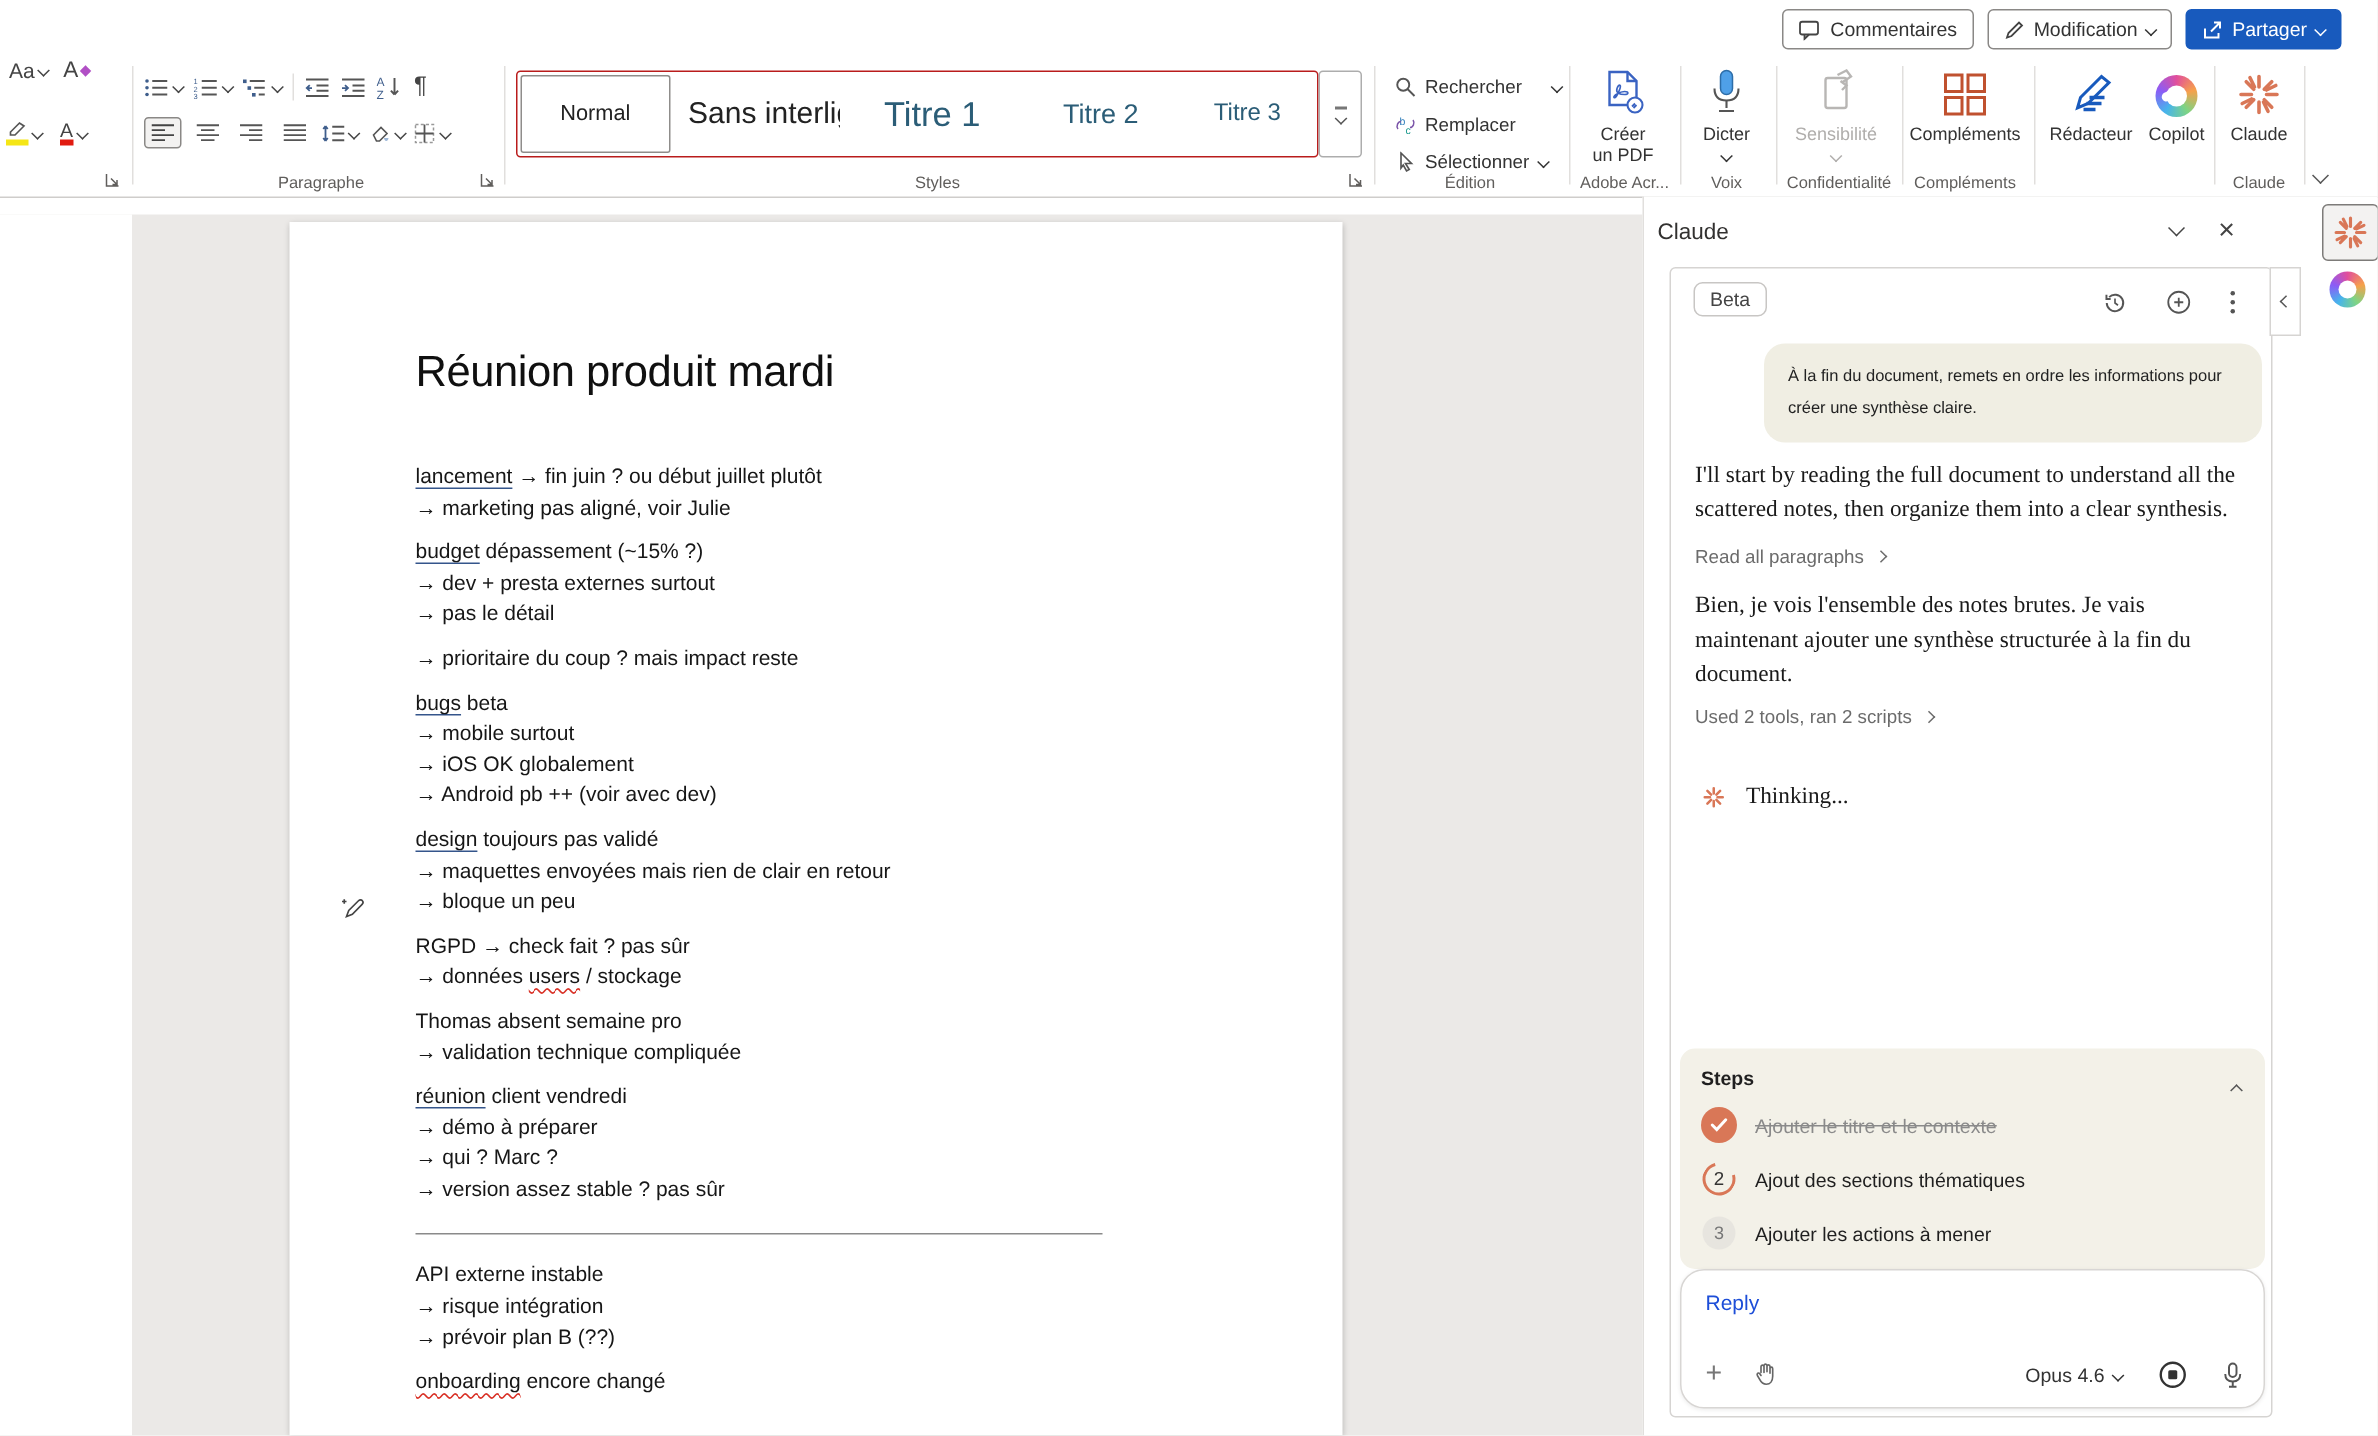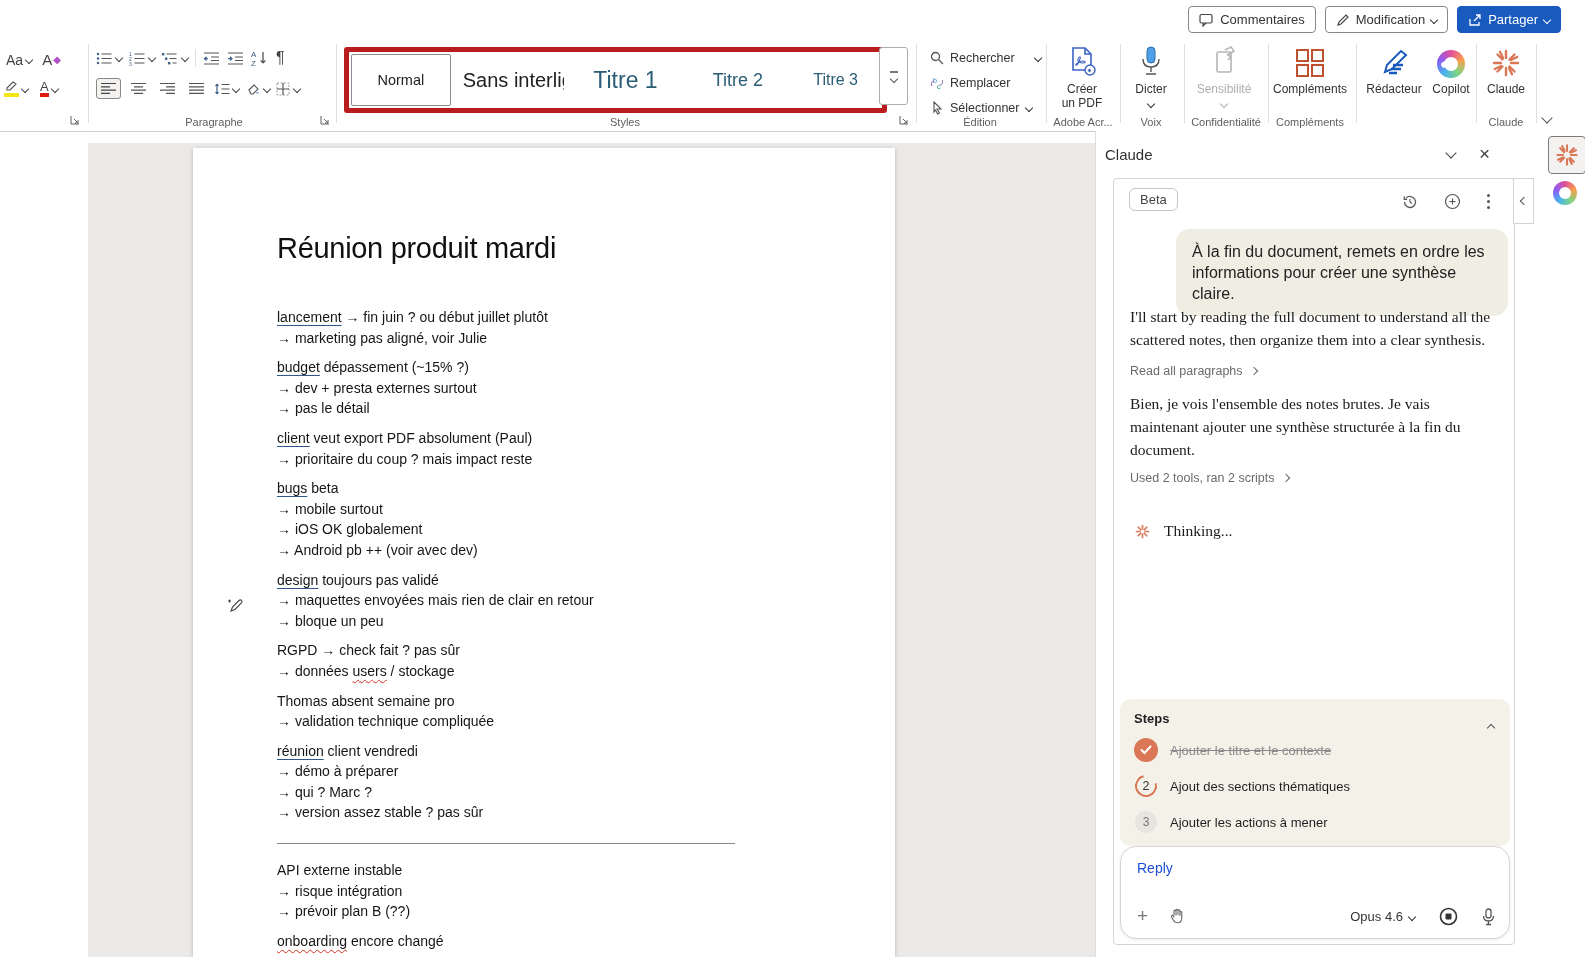--- a/index.html
+++ b/index.html
@@ -24,21 +24,21 @@
   .ribbon{left:0;top:38px;width:1585px;height:93px;background:#fff;border-bottom:1px solid #cfcdcb;}
   .belt{left:0;top:132px;width:1585px;height:11px;background:#fff;}
   .grp-label{position:absolute;bottom:3px;left:0;right:0;text-align:center;font-size:11px;color:#605e5c;white-space:nowrap;}
   .vdiv{position:absolute;top:6px;bottom:8px;width:1px;background:#e1dfdd;}
   .launcher{position:absolute;bottom:6px;width:10px;height:10px;color:#605e5c;}
   .ic{display:inline-flex;align-items:center;justify-content:center;}
   .rb-sm{display:inline-flex;align-items:center;gap:3px;color:#444;font-size:13px;}
   .bigbtn{position:absolute;top:6px;text-align:center;font-size:12px;color:#333;line-height:14px;}
   .bigbtn .bicon{height:34px;display:flex;align-items:flex-end;justify-content:center;margin-bottom:4px;}
   .gray-out{color:#b0aeac;}
-  .stylebox{position:absolute;left:344px;top:9px;width:533px;height:56px;border:5px solid #b91c1c;border-radius:3px;
+  .stylebox{position:absolute;left:344px;top:9px;width:533px;height:56px;border:1px solid #b91c1c;border-radius:3px;
             background:#fff;display:flex;align-items:stretch;}
   .style-item{display:flex;align-items:center;justify-content:center;white-space:nowrap;overflow:hidden;}
   .style-normal{border:1px solid #8f8d8b;border-radius:2px;margin:2px;width:100px;background:#fff;font-size:14.5px;color:#222;}
   .style-more{position:absolute;left:879px;top:9px;width:27px;height:56px;border:1px solid #adadad;border-radius:3px;
               background:#fff;display:flex;flex-direction:column;align-items:center;justify-content:center;gap:3px;color:#555;}
   .ed-item{display:flex;align-items:center;gap:6px;font-size:12.5px;color:#333;height:22px;}
   
   .canvas{left:0;top:143px;width:1095px;height:814px;background:#ebe9e7;}
   .leftwhite{left:0;top:143px;width:88px;height:814px;background:#fff;}
   .page{left:193px;top:148px;width:702px;height:809px;background:#fff;box-shadow:0 1px 4px rgba(0,0,0,.22);
@@ -59,21 +59,21 @@
   .rail-copilot{position:absolute;left:457px;top:50px;width:26px;height:26px;}
   .card{position:absolute;left:17px;top:47px;width:402px;height:767px;border:1px solid #d6d4d2;border-radius:4px;
         background:#fff;box-sizing:border-box;}
   .collapse-tab{position:absolute;right:-20px;top:-1px;width:19px;height:44px;border:1px solid #d6d4d2;background:#fff;
                 display:flex;align-items:center;justify-content:center;color:#555;}
   .beta{position:absolute;left:15px;top:9px;border:1px solid #c8c6c4;border-radius:6px;padding:3px 10px;font-size:13px;color:#444;}
   .card-icons{position:absolute;right:24px;top:14px;display:flex;gap:26px;align-items:center;color:#555;}
   .kebab{display:inline-flex;flex-direction:column;gap:3px;}
   .kebab i{width:3px;height:3px;border-radius:50%;background:#555;}
   .bubble{position:absolute;right:6px;top:50px;max-width:300px;background:#f0eee3;border-radius:14px;
-          padding:12px 16px;font-size:16px;line-height:21px;color:#222;}
+          padding:12px 16px;font-size:11px;line-height:21px;color:#222;}
   .serifmsg{position:absolute;left:16px;width:372px;font-family:"Liberation Serif",serif;font-size:15.5px;line-height:23px;color:#1a1a1a;}
   .linkrow{position:absolute;left:16px;font-size:12.5px;color:#6b6b6b;display:flex;align-items:center;gap:8px;}
   .thinkrow{position:absolute;left:21px;display:flex;align-items:center;gap:14px;
             font-family:"Liberation Serif",serif;font-size:15.5px;color:#1a1a1a;}
   .steps{position:absolute;left:6px;top:520px;width:390px;height:147px;background:#f3f1e8;border-radius:10px;box-sizing:border-box;padding:12px 14px;}
   .steps-title{font-size:13px;font-weight:700;color:#1f1f1f;}
   .steps-chev{position:absolute;right:16px;top:16px;color:#555;}
   .step-row{display:flex;align-items:center;gap:12px;margin-top:12px;}
   .step-ic{width:24px;height:24px;position:relative;flex:none;}
   .step-ic .circle-done{width:24px;height:24px;border-radius:50%;background:#d97757;display:flex;align-items:center;justify-content:center;}
@@ -121,21 +121,21 @@
           </svg>
       </span>
       <span>Partager</span>
       <span class="chev"></span>
     </div>
   </div>
 </div>
 
 <div class="abs ribbon">
 
-  <div class="abs" style="left:6px;top:13px;display:flex;gap:10px;align-items:center;">
+  <div class="abs" style="left:6px;top:0;display:flex;gap:10px;align-items:center;">
     <span class="rb-sm">
         <span style="font-size:14px;">Aa</span>
         <span class="chev"></span>
       </span>
     <span class="rb-sm" style="font-size:15px;">A<span style="color:#b14fc5;font-size:10px;margin-left:-2px;">◆</span></span>
   </div>
   <div class="abs" style="left:4px;top:42px;display:flex;gap:12px;align-items:center;">
     <span class="rb-sm">
       <span style="display:inline-block;">
         <svg width="15" height="12" viewBox="0 0 15 12">
@@ -406,21 +406,20 @@
       <div class="doc-group">
         <p class="doc-line"><span class="doc-u">lancement</span><span> → fin juin ? ou début juillet plutôt</span></p>
         <p class="doc-line"><span>→ marketing pas aligné, voir Julie</span></p>
       </div>
       <div class="doc-group">
         <p class="doc-line"><span class="doc-u">budget</span><span> dépassement (~15% ?)</span></p>
         <p class="doc-line"><span>→ dev + presta externes surtout</span></p>
         <p class="doc-line"><span>→ pas le détail</span></p>
       </div>
       <div class="doc-group">
-        <p class="doc-line"><span class="doc-u">client</span><span> veut export PDF absolument (Paul)</span></p>
         <p class="doc-line"><span>→ prioritaire du coup ? mais impact reste</span></p>
       </div>
       <div class="doc-group">
         <p class="doc-line"><span class="doc-u">bugs</span><span> beta</span></p>
         <p class="doc-line"><span>→ mobile surtout</span></p>
         <p class="doc-line"><span>→ iOS OK globalement</span></p>
         <p class="doc-line"><span>→ Android pb ++ (voir avec dev)</span></p>
       </div>
       <div class="doc-group">
         <p class="doc-line"><span class="doc-u">design</span><span> toujours pas validé</span></p>

